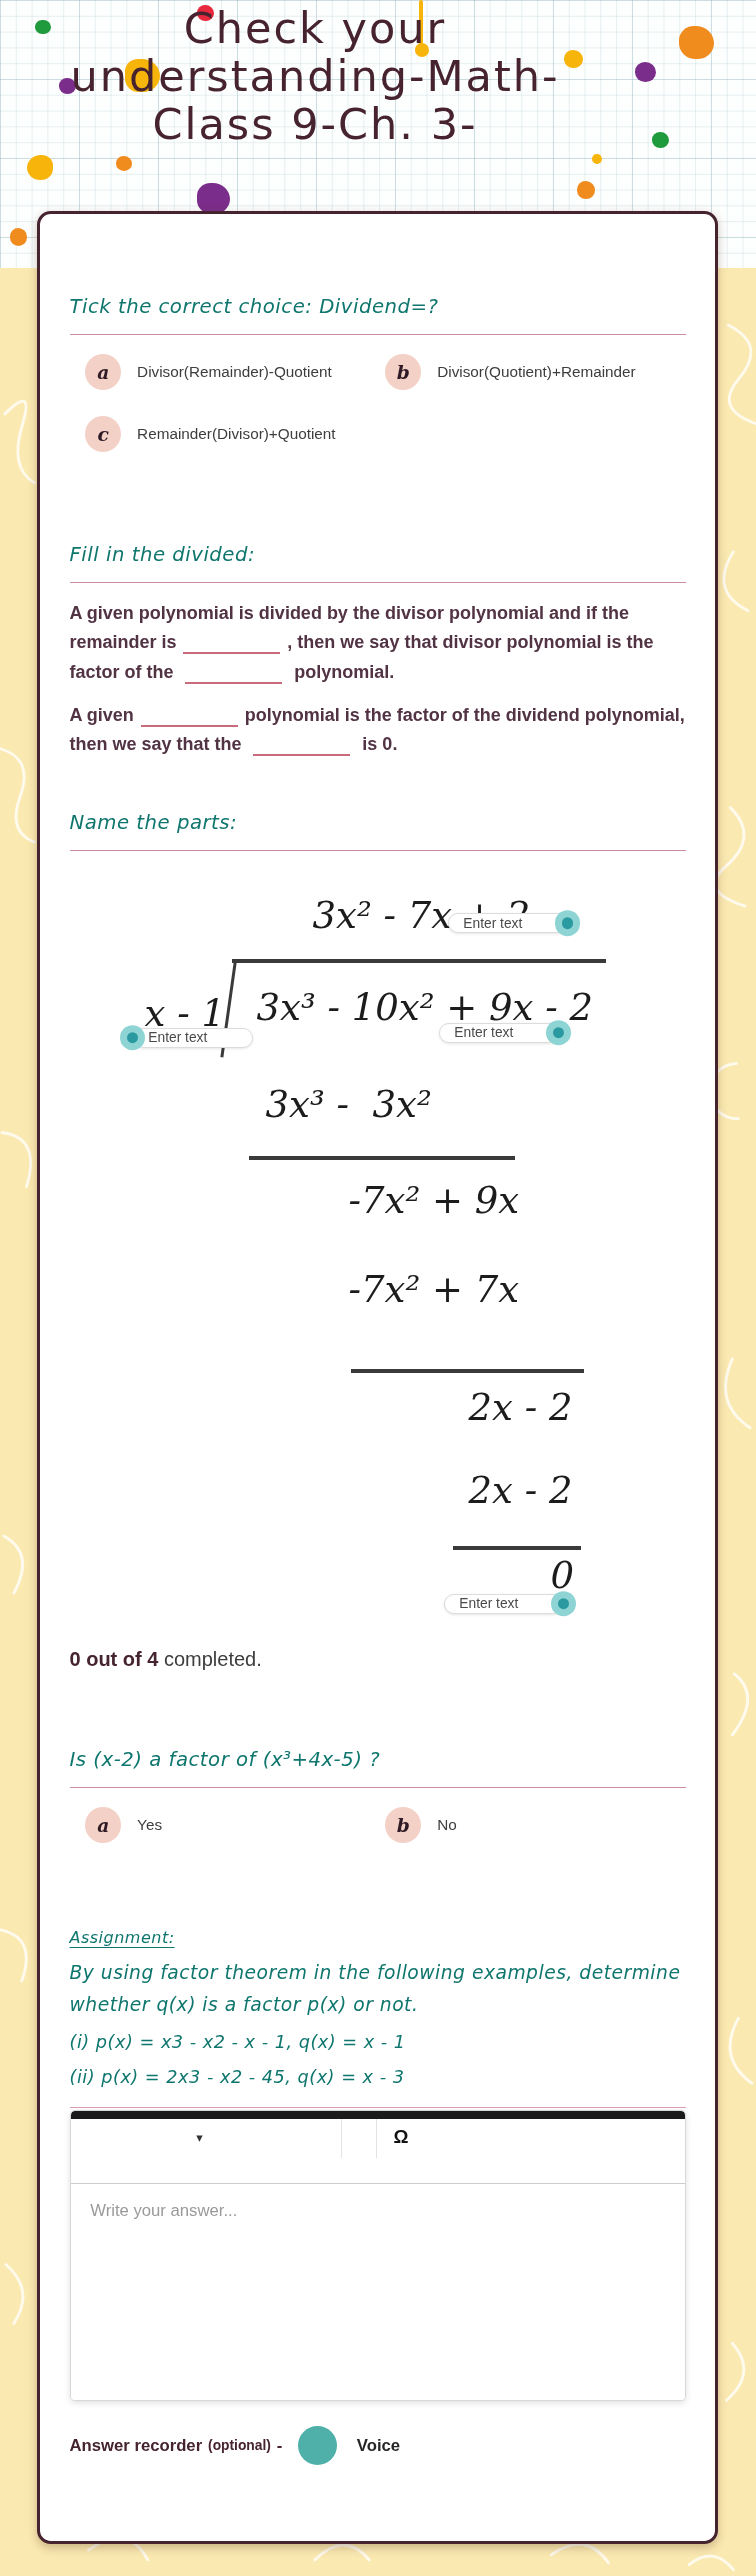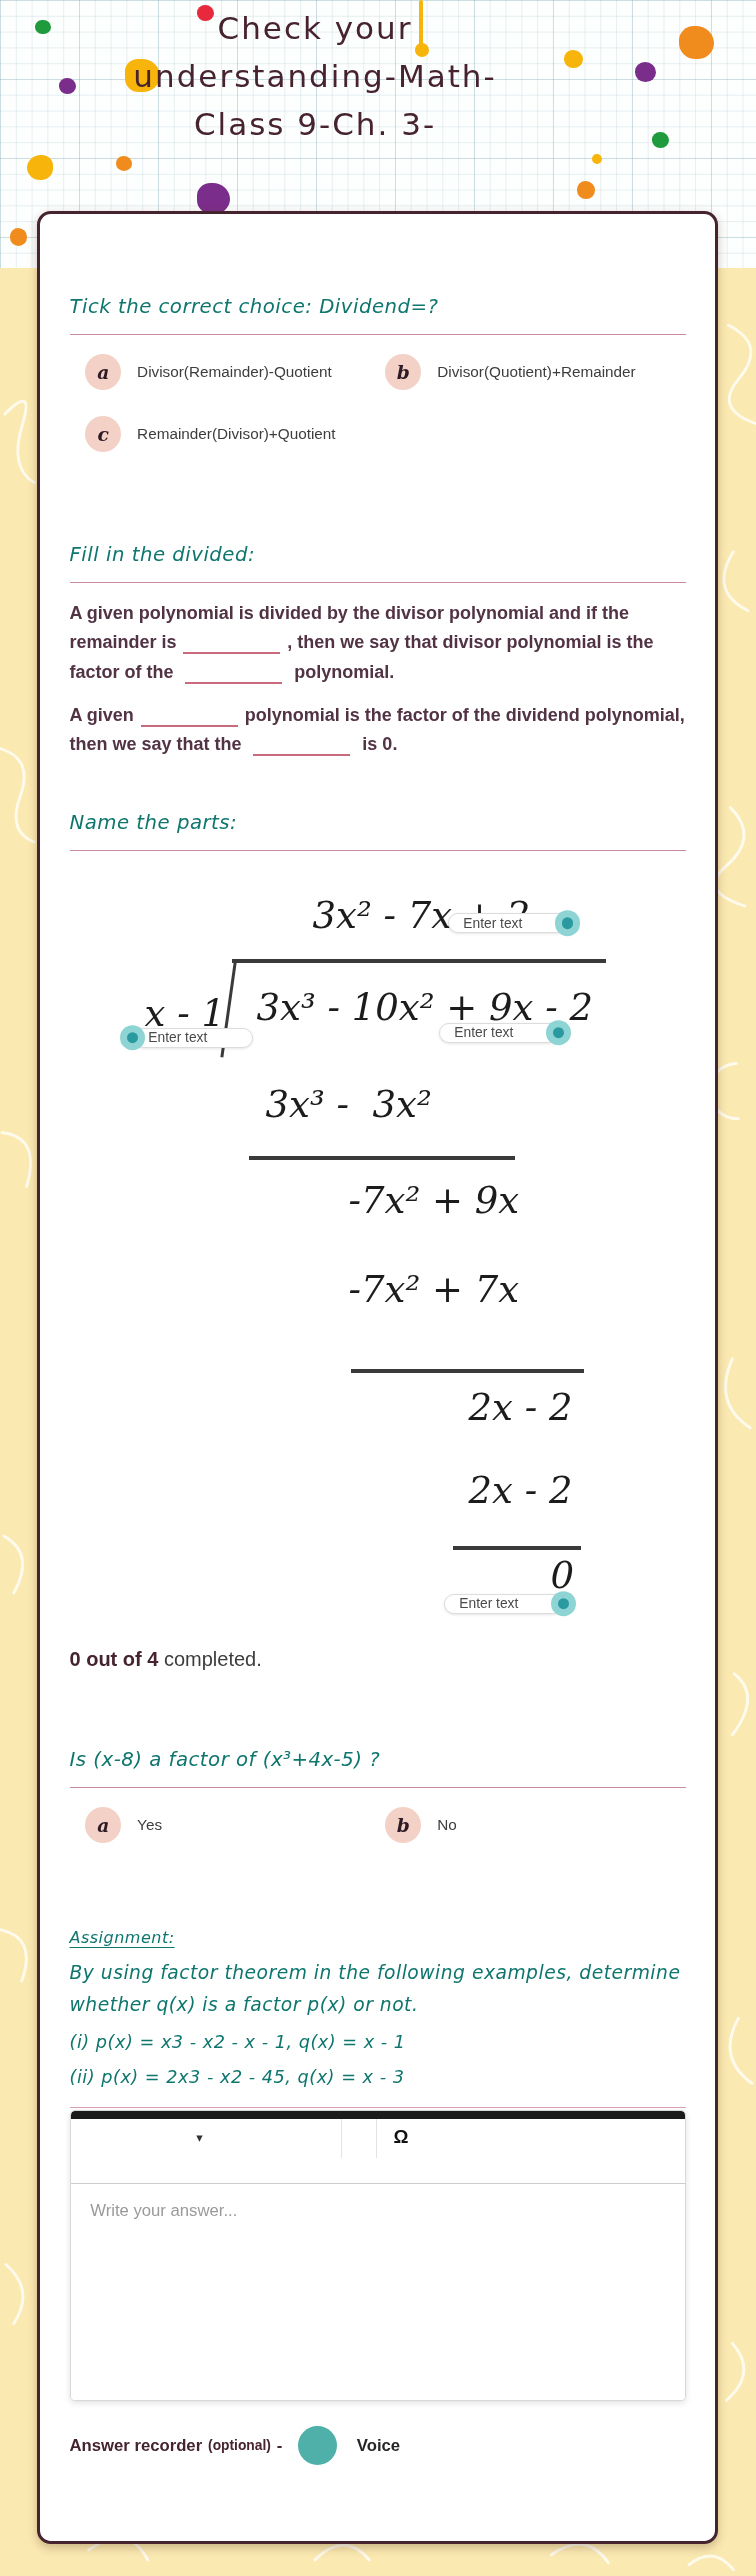--- a/index.html
+++ b/index.html
@@ -17,21 +17,21 @@
     background-color:#fdfefe;
     background-image:
       linear-gradient(rgba(140,180,190,.20) 1px, transparent 1px),
       linear-gradient(90deg, rgba(140,180,190,.20) 1px, transparent 1px),
       linear-gradient(rgba(140,180,190,.30) 1px, transparent 1px),
       linear-gradient(90deg, rgba(140,180,190,.30) 1px, transparent 1px);
     background-size:15.8px 15.8px,15.8px 15.8px,79px 79px,79px 79px;
   }
   .title{
     position:absolute;left:29.5px;top:3.9px;width:571px;text-align:center;
-    color:#46232e;font-size:31px;line-height:48px;letter-spacing:2px;
+    color:#46232e;font-size:43px;line-height:48px;letter-spacing:2px;
     font-family:"DejaVu Sans", sans-serif;
   }
   .splat{position:absolute;border-radius:48% 52% 50% 50%;}
   .s1{left:35px;top:19.7px;width:15.8px;height:14.8px;background:#1f9a3d;}
   .s2{left:197px;top:4.9px;width:16.7px;height:15.8px;background:#e8283c;}
   .s3{left:59px;top:78px;width:16.7px;height:15.8px;background:#7b2d8b;}
   .s4{left:125px;top:59px;width:35px;height:33px;background:#f7b50c;border-radius:42% 58% 55% 45%;}
   .s5{left:419px;top:0;width:3.9px;height:47px;background:#f7b50c;border-radius:2px;}
   .s6{left:415px;top:43px;width:13.8px;height:13.8px;background:#f7b50c;}
   .s7{left:116px;top:156px;width:15.8px;height:14.8px;background:#f08c1e;}
@@ -267,21 +267,21 @@
       <span class="handle right"></span>
     </div>
   </div>
 
   <div class="progress">
     <span class="pb">0 out of 4</span>
     <span>completed.</span>
   </div>
 
   <div class="rulewrap mt78">
-    <div class="script qhead">Is (x-8) a factor of (x³+4x-5) ?</div>
+    <div class="script qhead">Is (x-2) a factor of (x³+4x-5) ?</div>
   </div>
   <div class="options">
     <div class="option">
       <div class="optletter">a</div>
       <div class="optlabel">Yes</div>
     </div>
     <div class="option">
       <div class="optletter">b</div>
       <div class="optlabel">No</div>
     </div>

